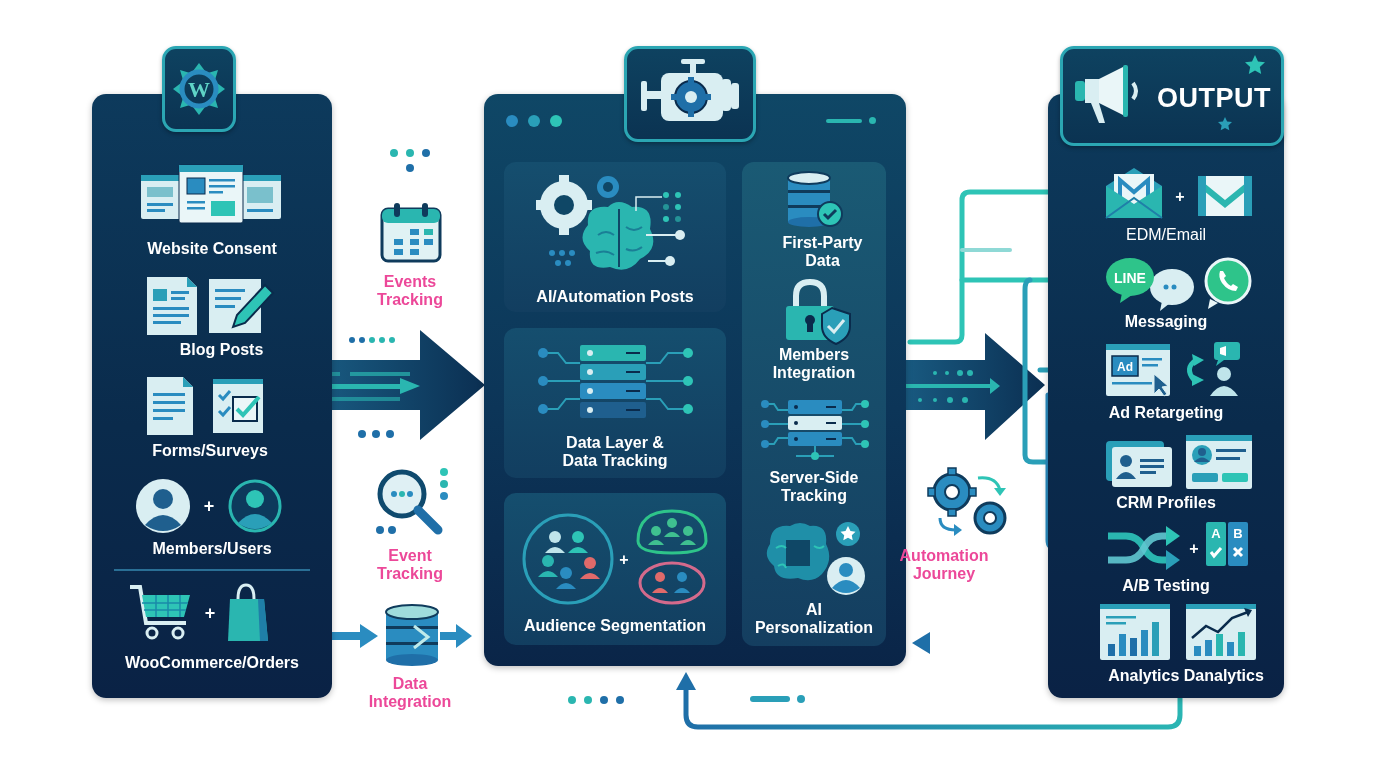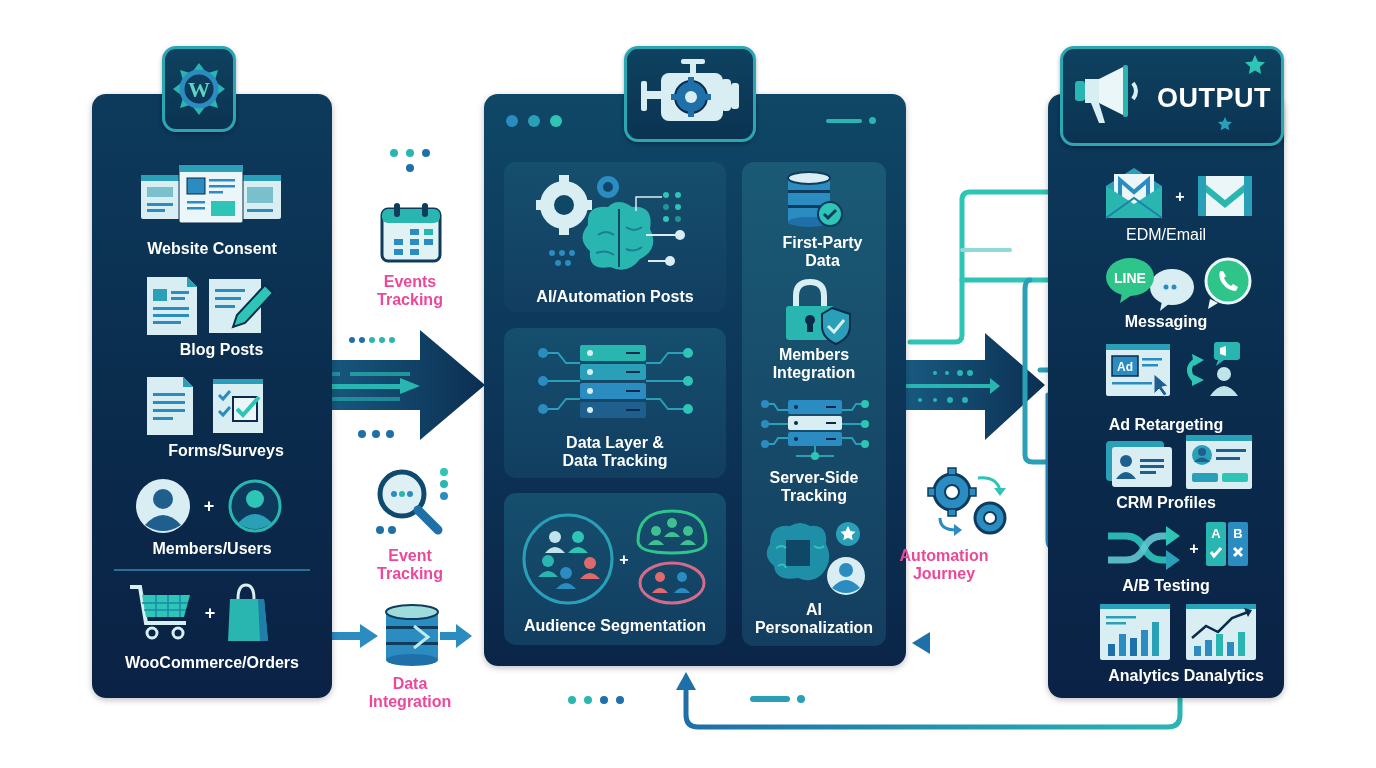--- a/index.html
+++ b/index.html
@@ -169,21 +169,21 @@
     <rect x="6" y="24" width="32" height="3" fill="#2a8cc0"></rect>
     <rect x="6" y="32" width="32" height="3" fill="#2a8cc0"></rect>
     <rect x="6" y="40" width="20" height="3" fill="#2a8cc0"></rect>
   <rect x="66" y="2" width="50" height="54" fill="#d9eef2"></rect>
     <rect x="66" y="2" width="50" height="5" fill="#2a9fb8"></rect>
   <path d="M72 18 l4 4 7 -8" stroke="#2a8cc0" stroke-width="3" fill="none"></path>
     <path d="M72 34 l4 4 7 -8" stroke="#2a8cc0" stroke-width="3" fill="none"></path>
   <rect x="86" y="20" width="24" height="24" fill="#eaf6f8" stroke="#0a2b4c" stroke-width="2"></rect>
     <path d="M90 32 l6 6 16 -18" stroke="#2ec4b6" stroke-width="4" fill="none"></path>
 </svg>
-<div class="lbl" style="left:92px;top:442px;width:268px;">Forms/Surveys</div>
+<div class="lbl" style="left:76px;top:442px;width:268px;">Forms/Surveys</div>
 
 <svg width="150" height="58" style="left:135px;top:477px" viewBox="0 0 150 58">
   <circle cx="28" cy="29" r="27" fill="#d9eef2"></circle>
     <circle cx="28" cy="22" r="10" fill="#1f5f8e"></circle>
     <path d="M10 48 Q28 28 46 48 Q28 60 10 48Z" fill="#1f5f8e"></path>
   <text x="74" y="35" text-anchor="middle" font-size="18" font-weight="700" fill="#fff" font-family="Liberation Sans, sans-serif">+</text>
   <circle cx="120" cy="29" r="25" fill="#0d3a5c" stroke="#2ab6b0" stroke-width="3"></circle>
     <circle cx="120" cy="22" r="9" fill="#2ec4b6"></circle>
     <path d="M103 46 Q120 28 137 46 Q120 58 103 46Z" fill="#2a9fb8"></path>
 </svg>
@@ -567,21 +567,21 @@
   <path d="M48 32 L48 52 L53 47 L58 54 L61 52 L56 45 L62 44Z" fill="#1f5f8e" stroke="#d9eef2" stroke-width="1"></path>
   <path d="M90 18 Q78 26 88 38" stroke="#2ec4b6" stroke-width="5" fill="none"></path>
     <path d="M86 12 L98 18 L88 24Z" fill="#2ec4b6"></path>
     <path d="M86 32 L98 38 L86 44Z" fill="#2ec4b6"></path>
   <rect x="108" y="0" width="26" height="18" rx="3" fill="#2ab6b0"></rect>
     <path d="M114 6 L120 4 L120 14 L114 12Z" fill="#fff"></path>
     <path d="M112 18 L110 24 L118 18Z" fill="#2ab6b0"></path>
   <circle cx="118" cy="32" r="7" fill="#bfe4ea"></circle>
     <path d="M104 54 Q118 34 132 54Z" fill="#bfe4ea"></path>
 </svg>
-<div class="lbl" style="left:1048px;top:404px;width:236px;margin-top:12px;">Ad Retargeting</div>
+<div class="lbl" style="left:1048px;top:404px;width:236px;">Ad Retargeting</div>
 
 <svg width="150" height="56" style="left:1106px;top:435px" viewBox="0 0 150 56">
   <rect x="0" y="6" width="58" height="40" rx="4" fill="#2a9fb8"></rect>
     <rect x="6" y="12" width="60" height="40" rx="3" fill="#d9eef2"></rect>
   <circle cx="20" cy="26" r="6" fill="#1f5f8e"></circle>
     <path d="M10 44 Q20 30 30 44Z" fill="#1f5f8e"></path>
     <rect x="34" y="24" width="24" height="3" fill="#1f5f8e"></rect>
     <rect x="34" y="30" width="24" height="3" fill="#1f5f8e"></rect>
     <rect x="34" y="36" width="16" height="3" fill="#1f5f8e"></rect>
   <rect x="80" y="0" width="66" height="54" rx="2" fill="#d9eef2"></rect>

